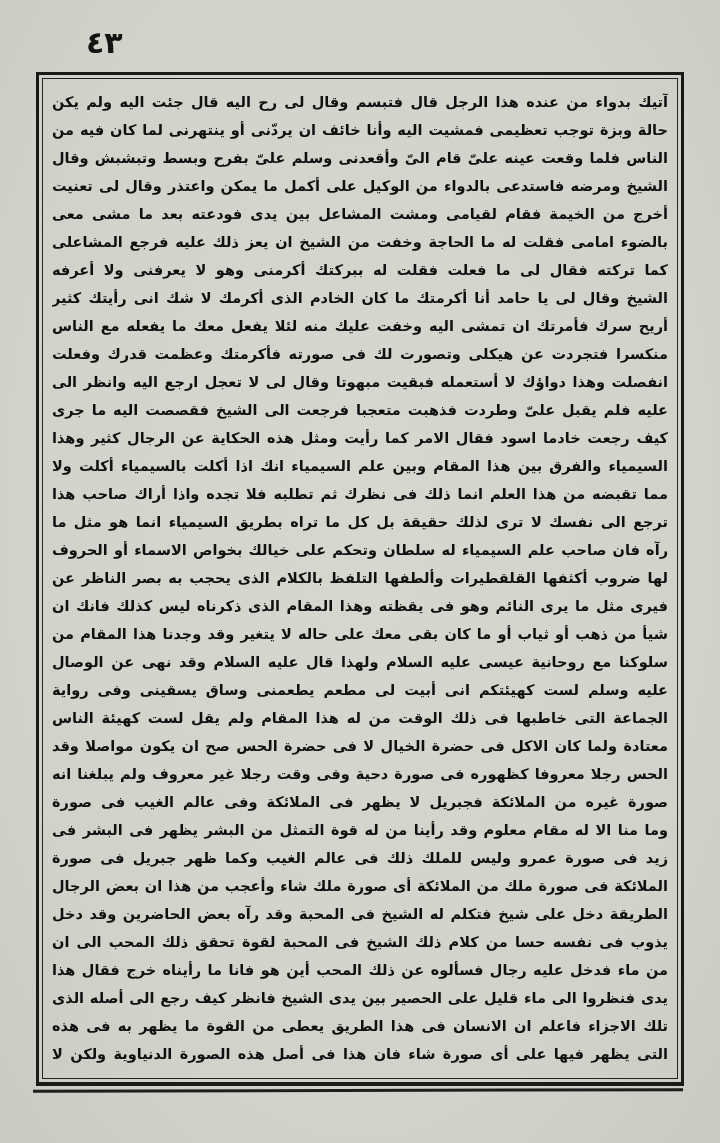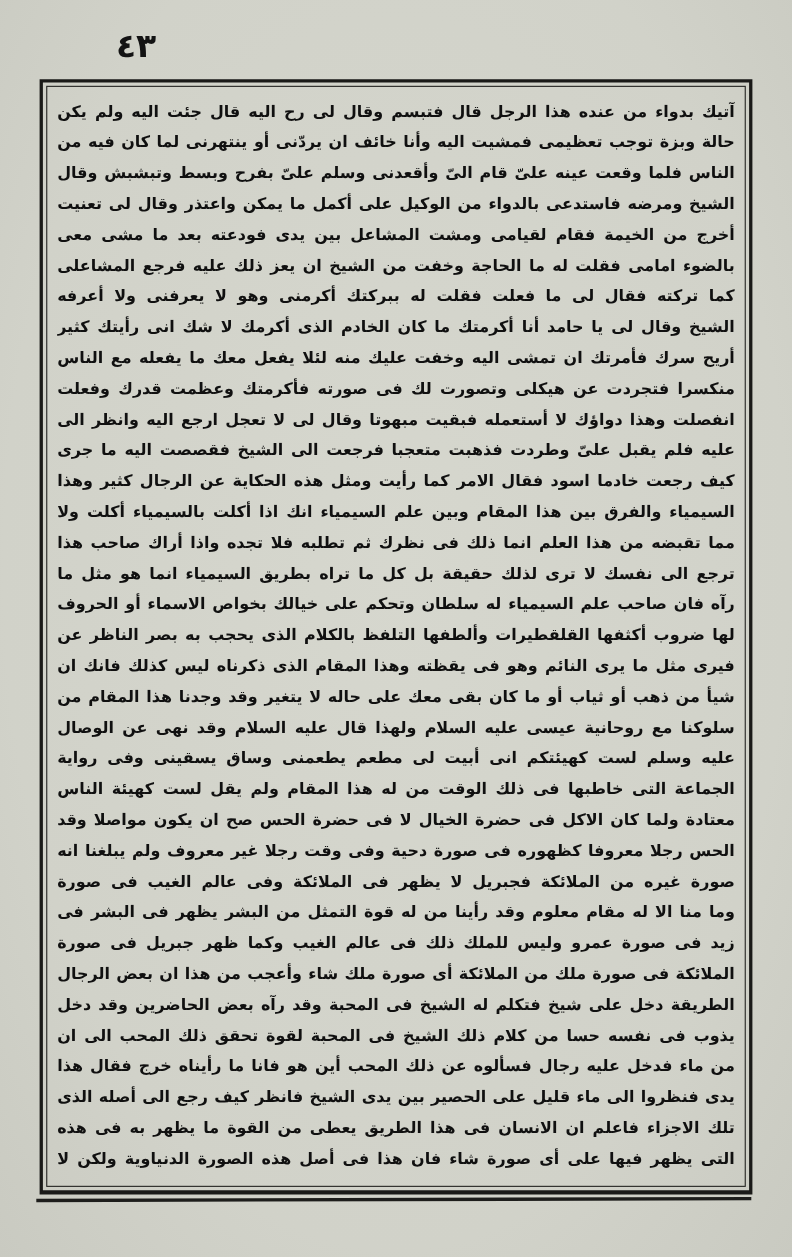--- a/index.html
+++ b/index.html
@@ -18,21 +18,21 @@
     position: absolute;
     inset: 0;
     background:
       radial-gradient(ellipse at 50% 45%, #d6d7ce 0%, #d1d2c9 70%, #c9cac1 100%);
   }
   .page-number {
     position: absolute;
     top: 28px;
     left: 86px;
     width: 56px;
-    text-align: right;
+    text-align: left;
     font-size: 30px;
     font-weight: bold;
     color: #131313;
     letter-spacing: -2px;
     line-height: 1;
   }
   .frame {
     position: absolute;
     top: 72px;
     left: 36px;

